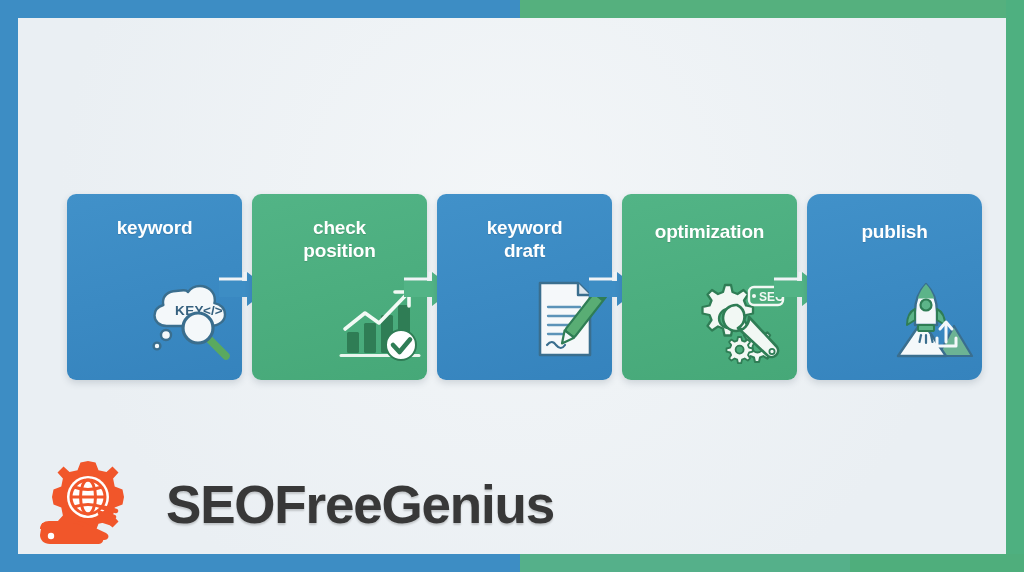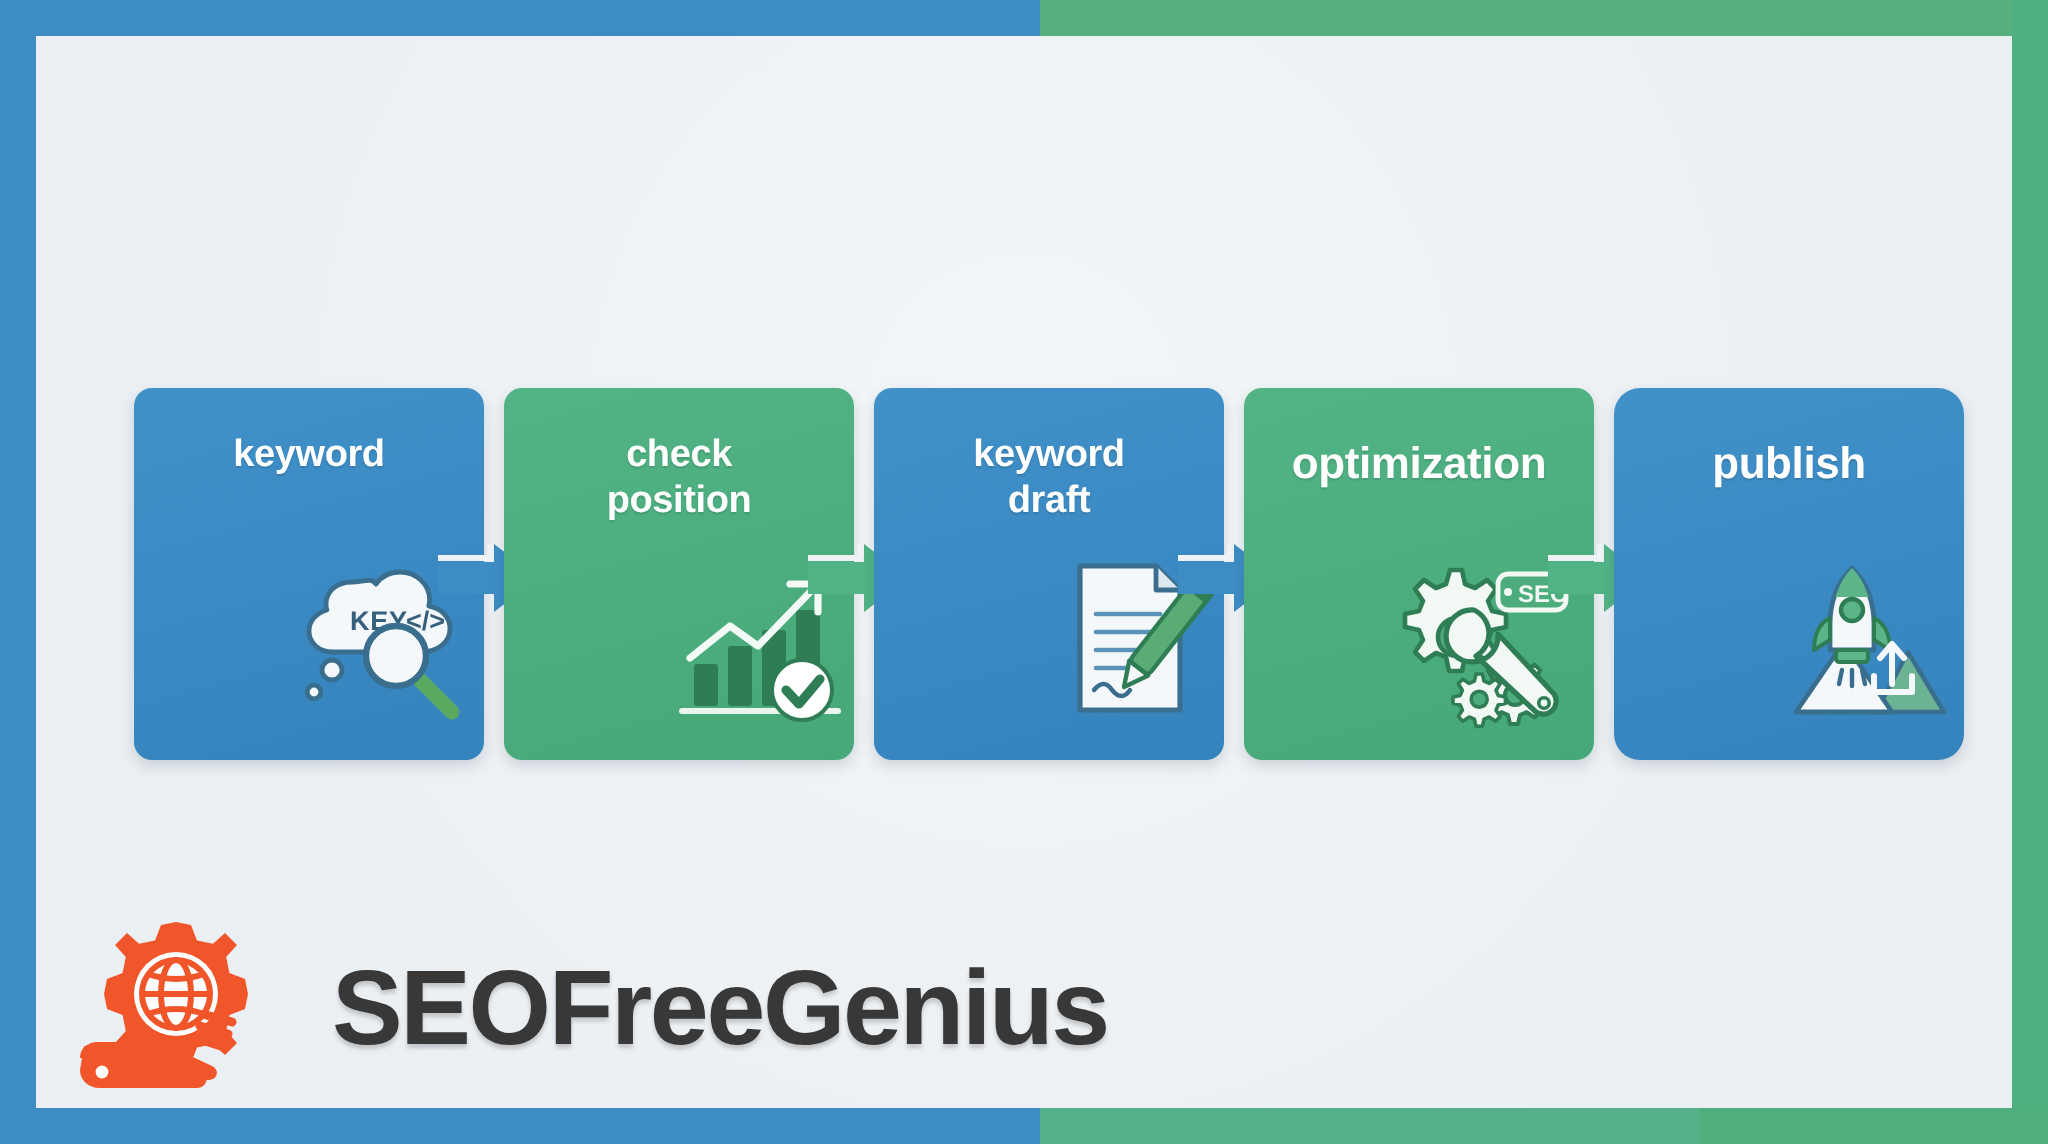--- a/index.html
+++ b/index.html
@@ -55,21 +55,21 @@
     position:absolute;
     left:6px; right:6px; top:22px;
     text-align:center;
     color:#ffffff;
     font-weight:bold;
     font-size:19px;
     line-height:23px;
     letter-spacing:-0.2px;
     text-shadow:0 1px 1px rgba(0,0,0,0.13);
   }
-  .card-label.small { font-size:22px; top:26px; }
+  .card-label.small { font-size:19px; top:26px; }
 
   .card-icon {
     position:absolute;
     left:4px; right:0; bottom:14px;
     height:92px;
     display:flex; align-items:center; justify-content:flex-end;margin-left:24px;
   }
   .card-icon svg { display:block; }
 
   

